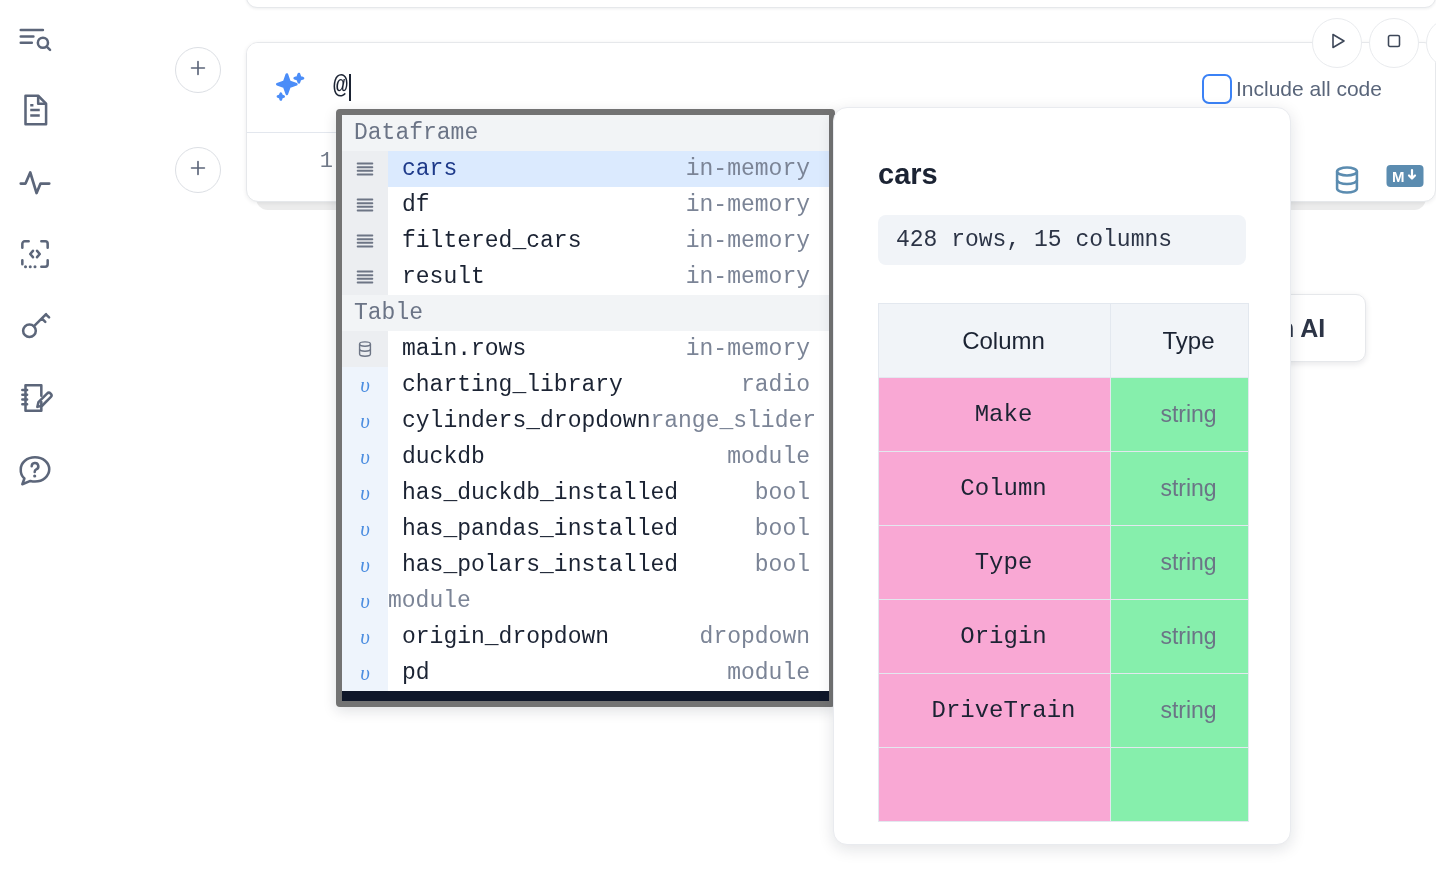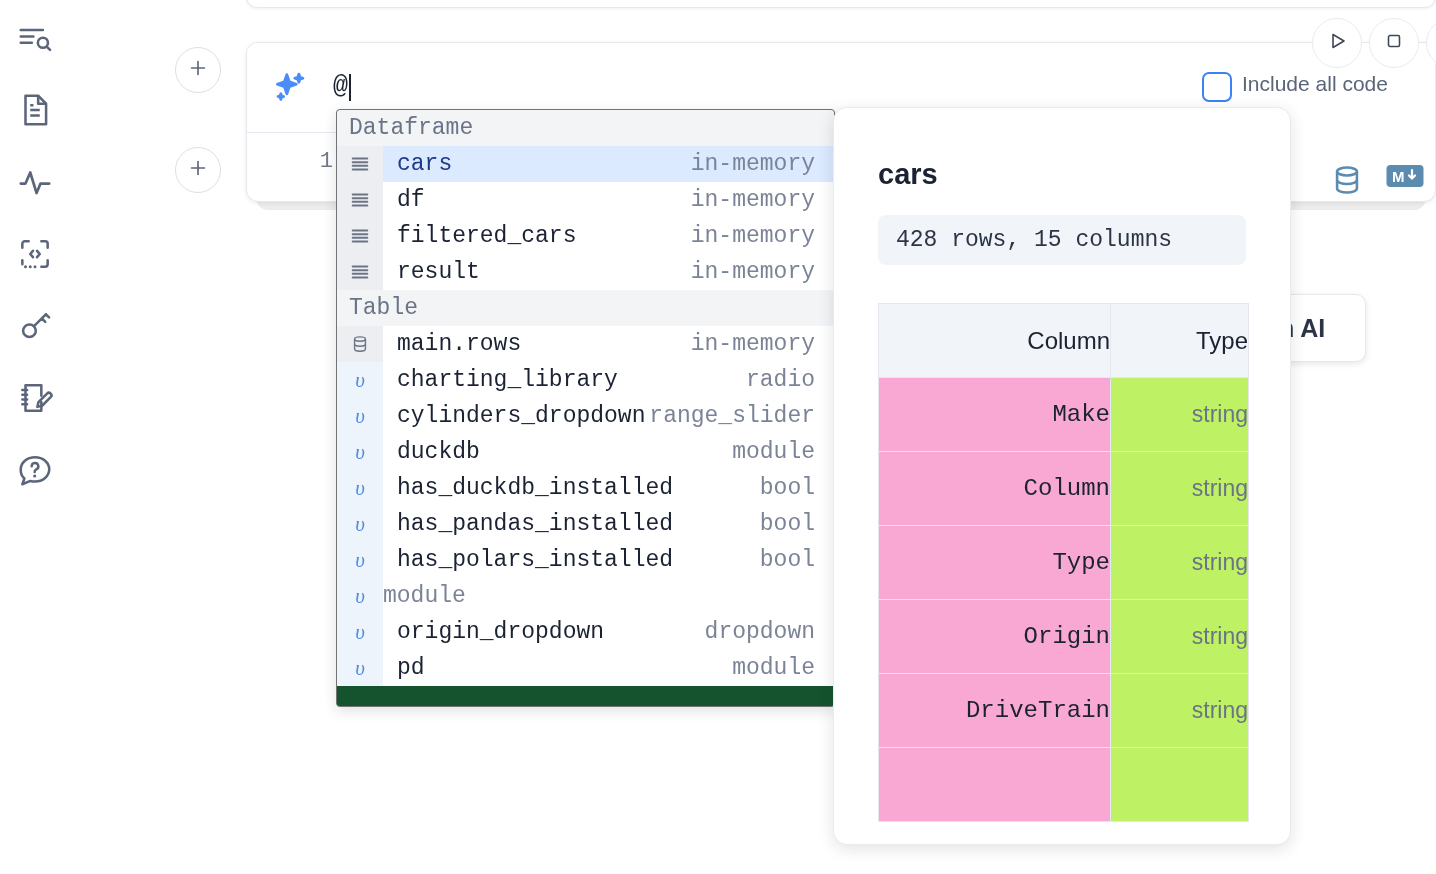--- a/index.html
+++ b/index.html
@@ -63,21 +63,21 @@
     background:#fff; border:1px solid #e9ebee;
     display:flex; align-items:center; justify-content:center;
     color:#3d4758; cursor:pointer; z-index:9;
   }
   .run-btn{ left:1312px; }
   .stop-btn{ left:1369px; }
   .extra-btn{ left:1426px; }
 
   .include-all{
     position:absolute; left:1202px; top:72px; height:34px;
-    display:flex; align-items:flex-start; gap:10px; z-index:9; cursor:pointer;
+    display:flex; align-items:center; gap:4px; z-index:9; cursor:pointer;
   }
   .chk{
     width:30px; height:30px; border:2px solid #3b82f6; border-radius:7px; background:#fff;
   }
   .include-all span{ font-size:21px; color:#59657a; white-space:nowrap; }
 
   .cell-icons{ position:absolute; left:1330px; top:163px; display:flex; gap:22px; z-index:8;}
   .cell-icons .ic{ color:#5b8cb0; cursor:pointer; display:flex; }
 
   
@@ -86,21 +86,21 @@
     background:#fff; border:1px solid #e6e8eb; border-radius:10px;
     box-shadow:0 2px 6px rgba(18,24,40,.10);
     display:flex; align-items:center; justify-content:flex-start;
     padding-left:10px; z-index:3;
   }
   .ai-card span{ font-size:25px; color:#2c3446; font-weight:600; white-space:nowrap;}
 
   
   .completions{
     position:absolute; left:336px; top:109px; width:499px; height:598px;
-    background:#14532d; border:1px solid #737373; border-radius:4px;
+    background:#0f172a; border:6px solid #737373; border-radius:4px;
     box-shadow:0 4px 14px rgba(18,24,40,.13);
     overflow:hidden; z-index:30;
   }
   .grp-head{
     height:36px; background:#f2f4f6; color:#6b7486;
     font-family:"Liberation Mono","DejaVu Sans Mono",monospace;
     font-size:23px; display:flex; align-items:center; padding-left:12px;
   }
   .opt{ height:36px; display:flex; align-items:center; background:#fff; cursor:pointer; }
   .opt.sel{ background:#dbeafe; }
@@ -131,28 +131,28 @@
   }
   .doc-title{ margin-top:50px; font-size:29px; font-weight:700; color:#1b2333; }
   .doc-src{ margin-top:14px; font-size:23px; color:#6b7486; }
   .doc-badge{
     margin-top:24px; height:50px; background:#f1f4f8; border-radius:8px;
     display:flex; align-items:center; padding-left:18px;
     font-size:23px; color:#2c3446;font-family:Liberation Mono, monospace;
   }
   .doc-table{ margin-top:38px; width:100%; border-collapse:collapse; table-layout:fixed; }
   .doc-table th, .doc-table td{
-    border:1px solid #e3e8ef; height:74px; text-align:right; padding-left:18px; font-weight:400;
+    border:1px solid #e3e8ef; height:74px; text-align:center; padding-left:18px; font-weight:400;
   }
   .doc-table th{ background:#f1f4f8; font-size:24px; color:#1b2333; }
   .doc-table td.col{
     font-family:"Liberation Mono","DejaVu Sans Mono",monospace;
     font-size:24px; color:#1b2333; background:#f9a8d4;
   }
-  .doc-table td.typ{ font-size:23px; color:#6b7486; background:#bef264;margin-top:28px; }
+  .doc-table td.typ{ font-size:23px; color:#6b7486; background:#86efac;margin-top:28px; }
   .doc-table col.c1{ width:232px; } .doc-table col.c2{ width:138px; }
 </style>
 </head>
 <body>
 
 <div id="root">
 
   <div class="card-top"></div>
 
   <div class="sidebar">

